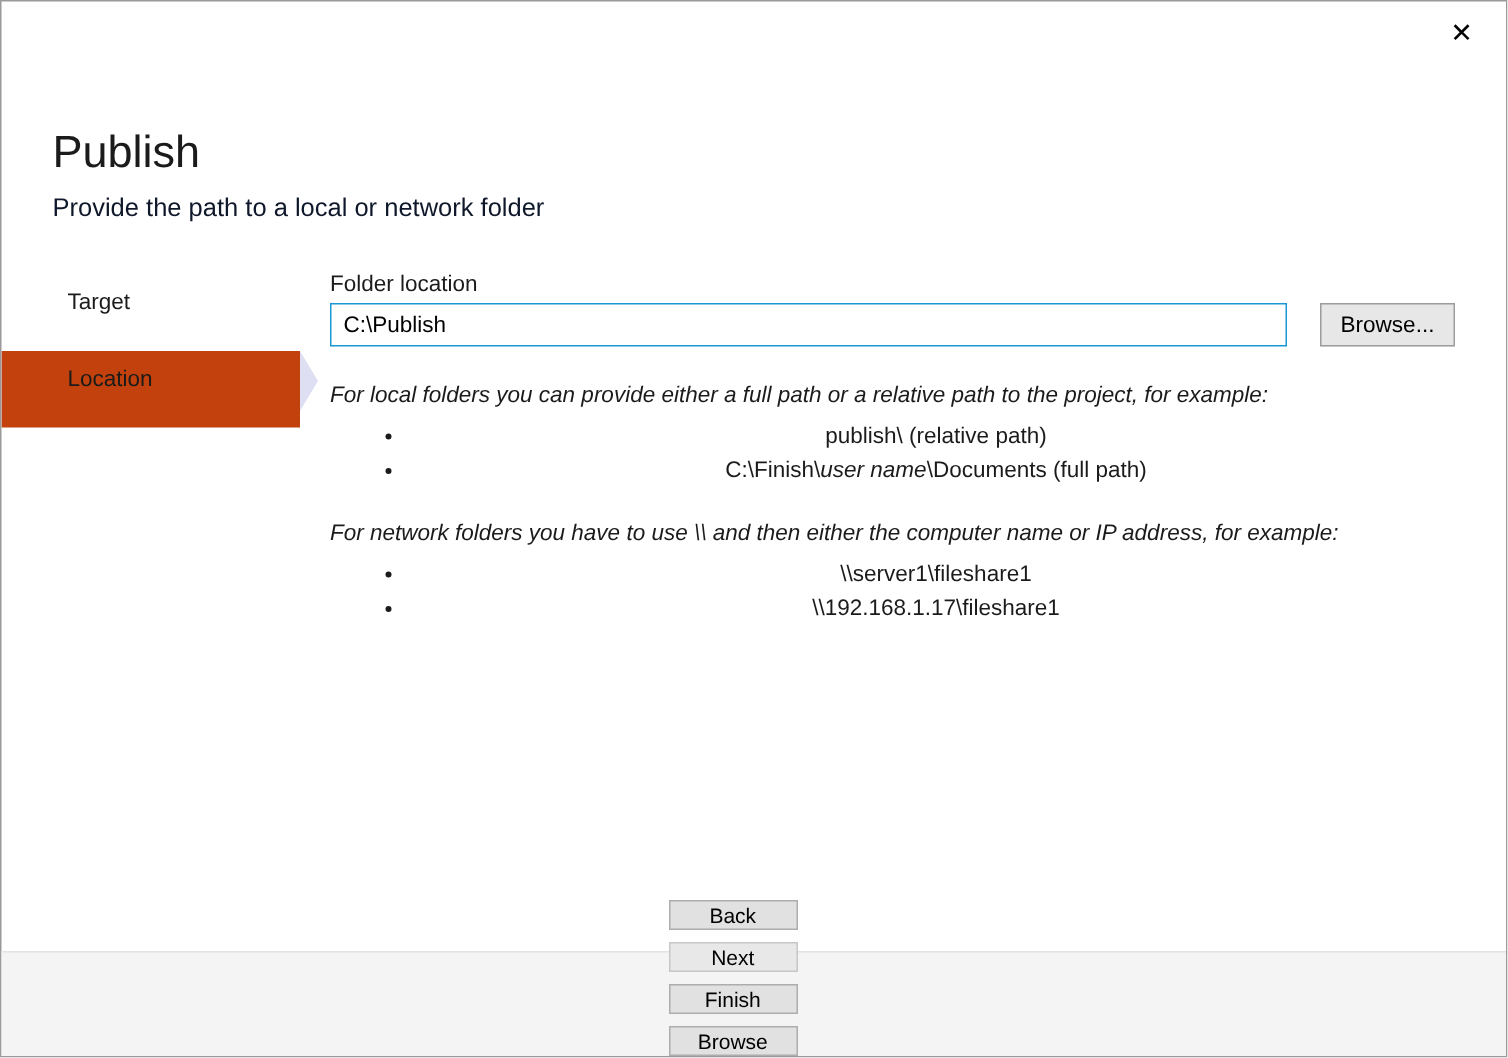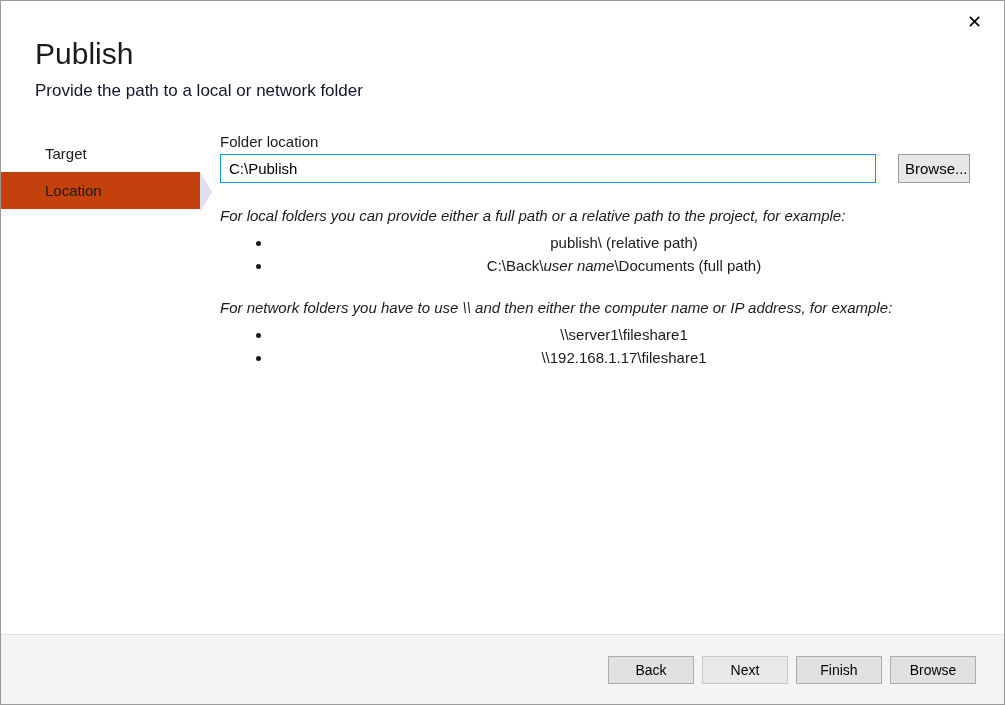--- a/index.html
+++ b/index.html
@@ -22,20 +22,21 @@
     position: absolute;
     top: 8px; right: 14px;
     font-size: 18px;
     line-height: 1;
     cursor: pointer;
     background: none; border: none;
     padding: 4px 8px;
   }
   .header {
     padding: 36px 34px 0 34px;
+    margin-top: 48px;
   }
   .title {
     font-size: 30px;
     font-weight: 400;
     margin: 0 0 10px 0;
   }
   .subtitle {
     font-size: 17px;
     font-weight: 400;
     margin: 0 0 28px 0;
@@ -47,21 +48,21 @@
     padding-left: 34px;
     padding-right: 34px;
     overflow: hidden;
   }
   .sidebar {
     width: 165px;
     flex-shrink: 0;
     padding-top: 6px;
   }
   .nav-item {
-    padding: 10px 6px 10px 10px;
+    padding: 10px 6px 24px 10px;
     font-size: 15px;
     cursor: pointer;
     position: relative;
     margin-left: -34px;
     padding-left: 44px;
   }
   .nav-item.selected {
     background: #c2410c;
   }
   .nav-item.selected::after {
@@ -91,21 +92,21 @@
   }
   .folder-input {
     flex: 1;
     border: 1px solid #1a97d5;
     padding: 5px 8px;
     font-size: 15px;
     font-family: inherit;
     outline: none;
   }
   .browse-btn {
-    width: 72px;
+    width: 90px;
     border: 1px solid #9c9c9c;
     background: #e7e7e7;
     font-size: 15px;
     font-family: inherit;
     cursor: pointer;
   }
   .help-para {
     margin: 0 0 4px 0;
     line-height: 1.45;
     font-style: italic;
@@ -122,20 +123,21 @@
   .italic { font-style: italic; }
   .footer {
     height: 70px;
     background: #f4f4f4;
     border-top: 1px solid #e2e2e2;
     display: flex;
     align-items: center;
     justify-content: flex-end;
     padding-right: 28px;
     gap: 8px;
+    flex-direction: column;
   }
   .wiz-btn {
     width: 86px;
     height: 28px;
     border: 1px solid #adadad;
     background: #e1e1e1;
     font-size: 14px;
     font-family: inherit;
     cursor: pointer;
   }
@@ -172,21 +174,21 @@
       <div class="field-label">Folder location</div>
       <div class="field-row">
         <input class="folder-input" type="text" value="C:\Publish" style="">
         <button class="browse-btn">Browse...</button>
       </div>
 
       <p class="help-para">For local folders you can provide either a full path or a relative path to the project, for example:</p>
       <ul class="help-list">
         <li>publish\ (relative path)</li>
         <li>
-          <span>C:\Back\</span><span class="italic">user name</span><span>\Documents (full path)</span>
+          <span>C:\Finish\</span><span class="italic">user name</span><span>\Documents (full path)</span>
         </li>
       </ul>
 
       <p class="help-para">For network folders you have to use \\ and then either the computer name or IP address, for example:</p>
       <ul class="help-list">
         <li>\\server1\fileshare1</li>
         <li>\\192.168.1.17\fileshare1</li>
       </ul>
     </div>
   </div>

